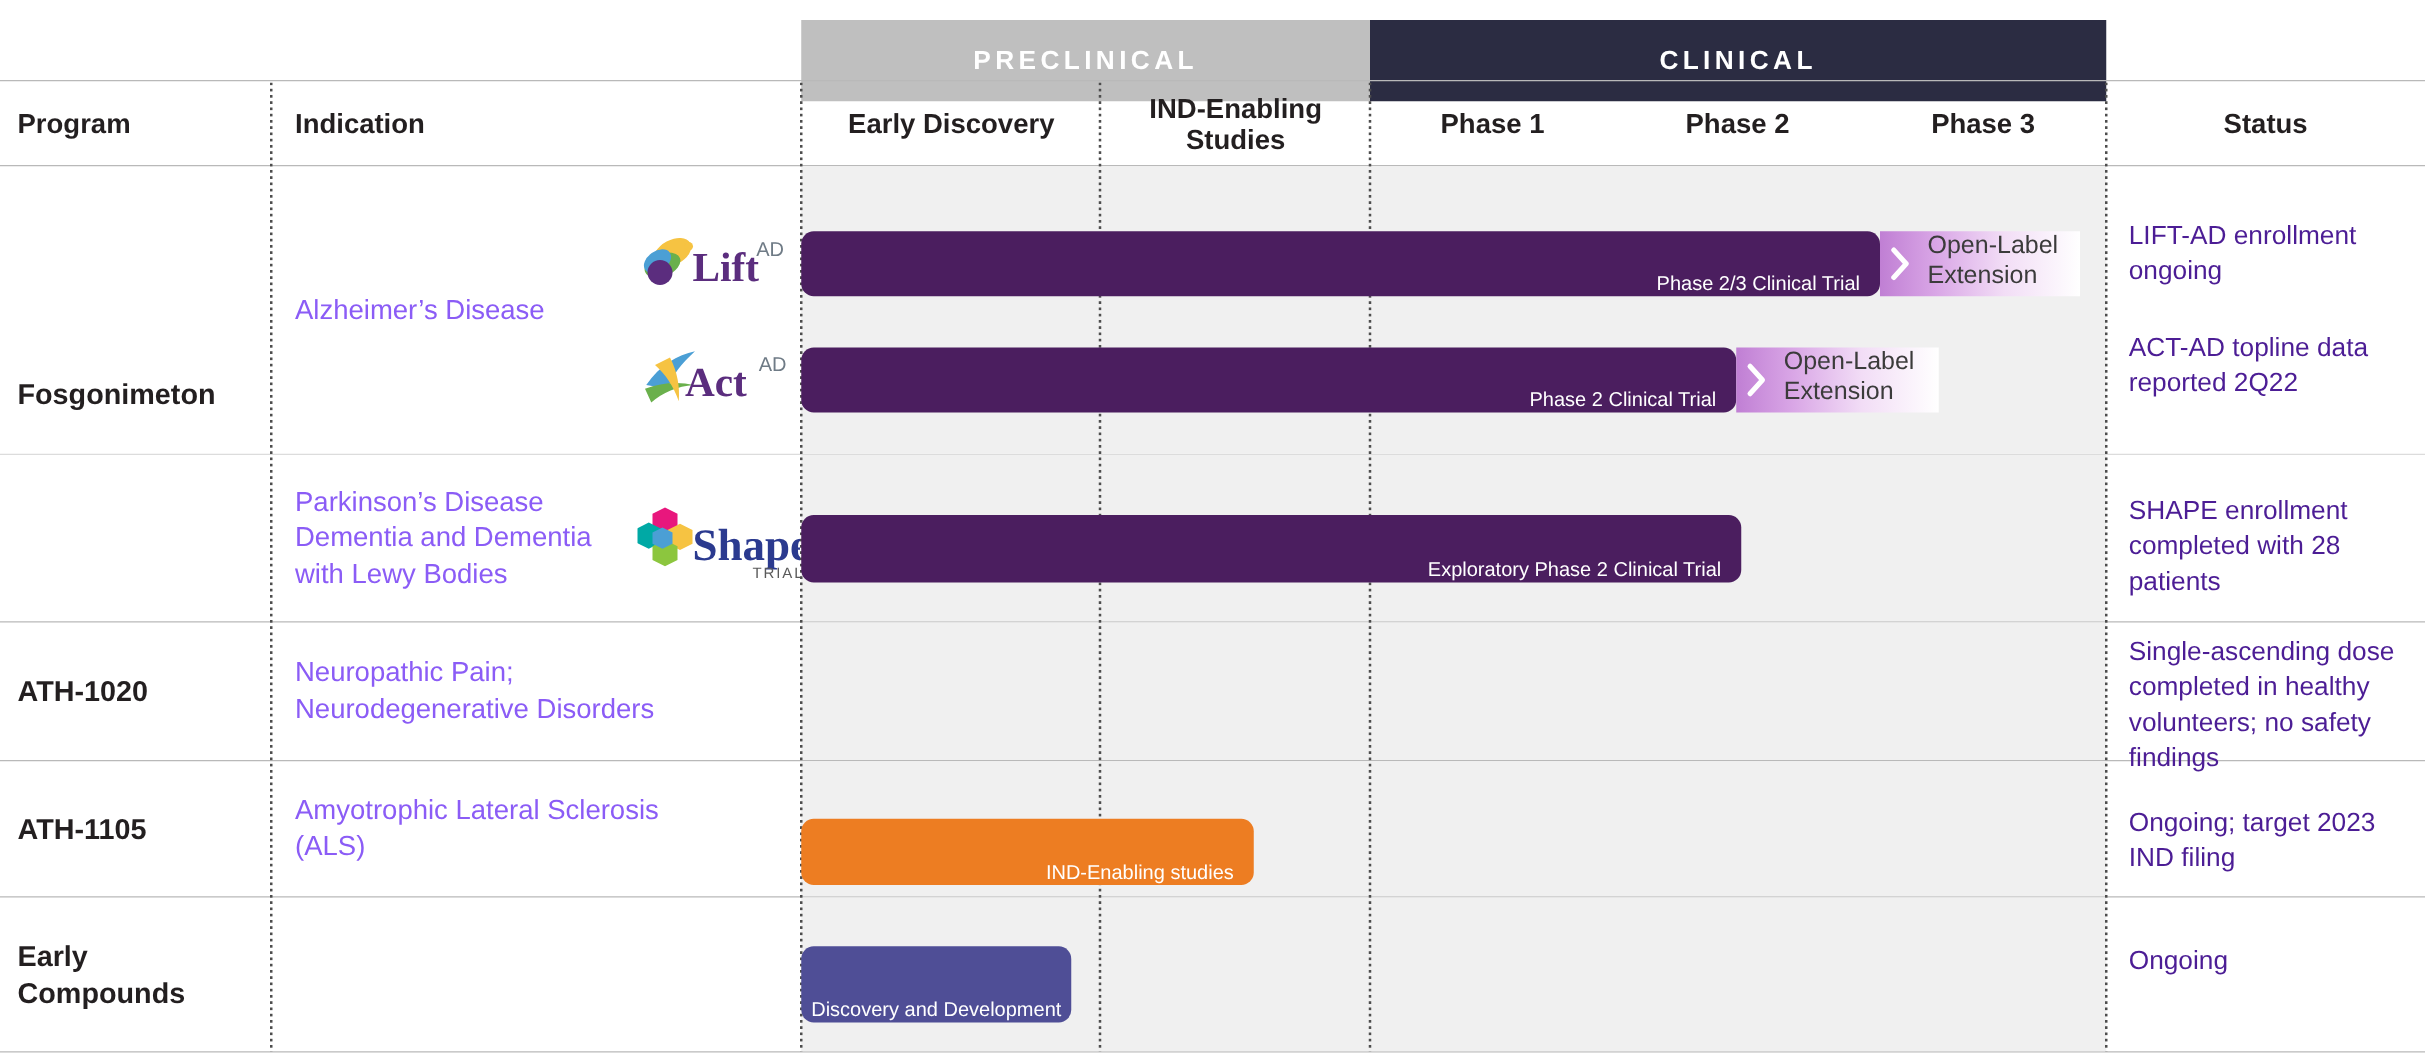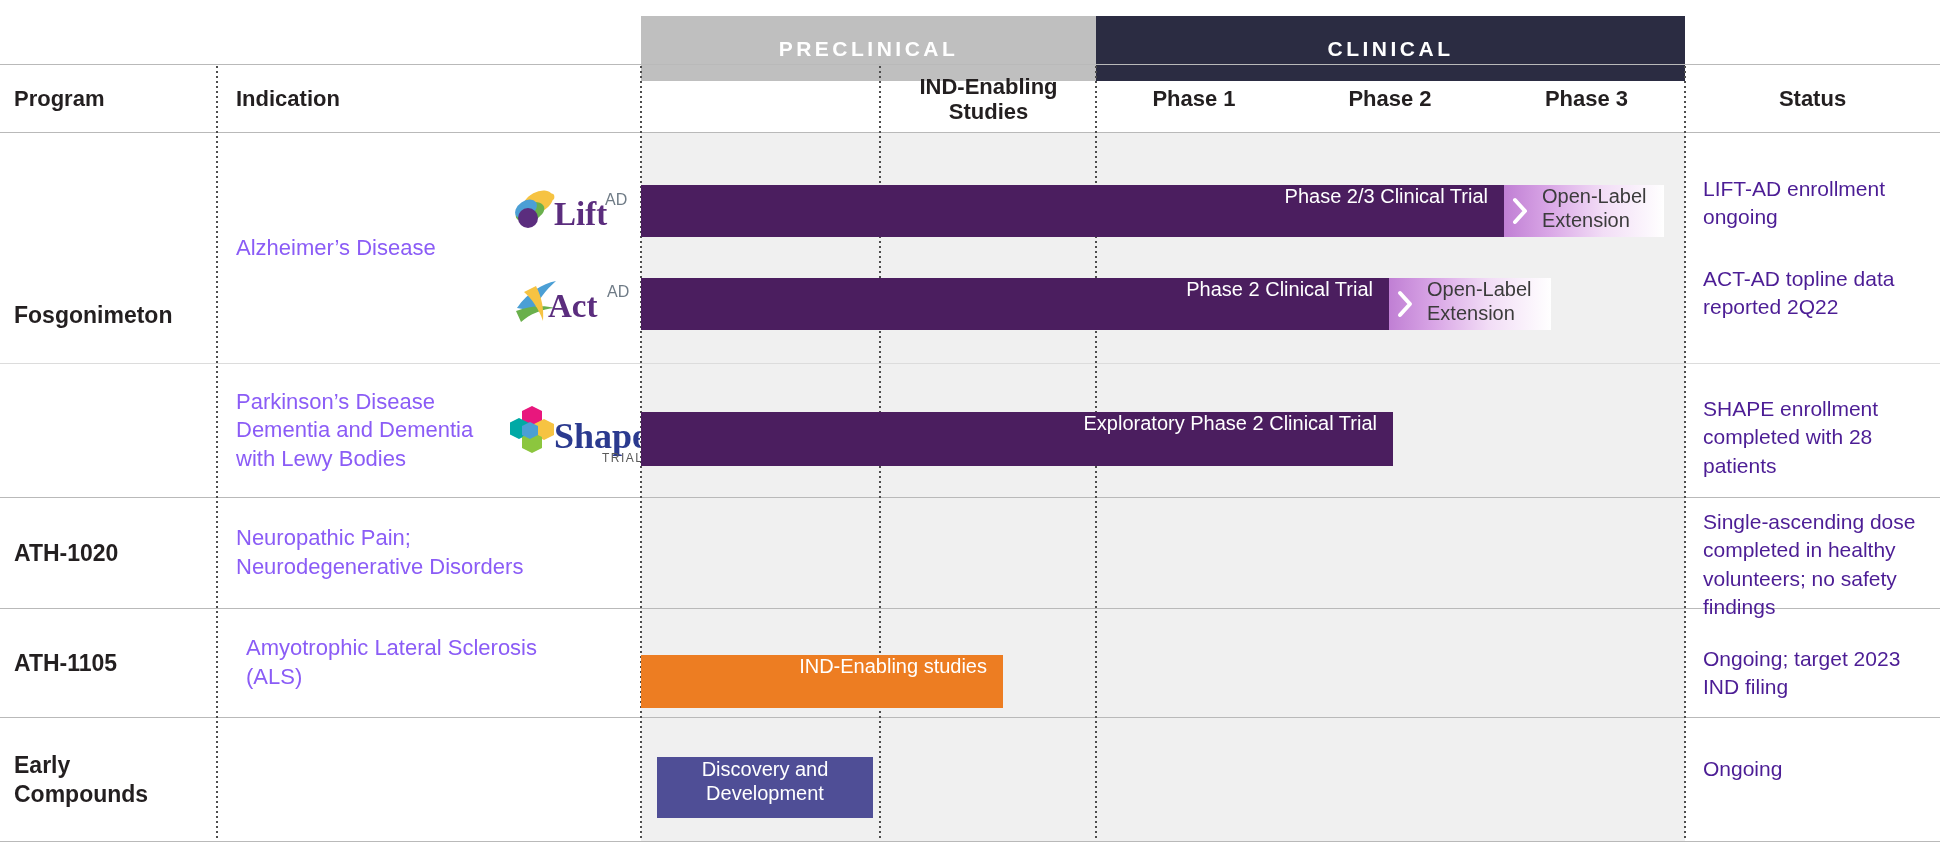--- a/index.html
+++ b/index.html
@@ -30,22 +30,22 @@
   
   .plotbg{position:absolute;left:641px;width:1044px;background:#f0f0f0;}
 
   
   .cell{position:absolute;display:flex;align-items:center;}
   .prog{font-weight:bold;font-size:23px;line-height:1.25;}
   .indic{font-size:22px;line-height:1.3;color:#8b5cf6;}
   .status{font-size:21px;line-height:1.35;color:#4c1d95;}
 
   
-  .bar{position:absolute;display:flex;align-items:flex-start;justify-content:flex-end;
-       color:#ffffff;font-size:20px;box-sizing:border-box;padding-right:16px;white-space:nowrap;}
+  .bar{position:absolute;display:flex;align-items:flex-end;justify-content:flex-end;
+       color:#ffffff;font-size:16px;box-sizing:border-box;padding-right:16px;white-space:nowrap;border-radius:10px;}
   .bar.purple{background:#4b1e5f;}
   .bar.slate{background:#98a0b8;}
   .bar.orange{background:#ed7d22;}
   .bar.indigo{background:#4f4e96;justify-content:center;text-align:center;padding-right:0;
               line-height:1.2;white-space:normal;}
 
   
   .ole{position:absolute;display:flex;
        background:linear-gradient(to right,#c07fd4 0%,#d9a6e6 28%,#f2ddf6 62%,#ffffff 100%);}
   .ole .chev{width:34px;flex:0 0 34px;display:flex;align-items:center;justify-content:center;}
@@ -75,20 +75,23 @@
   <div class="hrule" style="top:608px;"></div>
   <div class="hrule" style="top:717px;"></div>
   <div class="hrule" style="top:841px;"></div>
 
   <div class="colhead left" style="left:14px;width:200px;">
     <span>Program</span>
   </div>
   <div class="colhead left" style="left:236px;width:260px;">
     <span>Indication</span>
   </div>
+  <div class="colhead" style="left:641px;width:240px;">
+    <span>Early Discovery</span>
+  </div>
   <div class="colhead" style="left:881px;width:215px;">
     <span>IND-Enabling Studies</span>
   </div>
   <div class="colhead" style="left:1096px;width:196px;">
     <span>Phase 1</span>
   </div>
   <div class="colhead" style="left:1292px;width:196px;">
     <span>Phase 2</span>
   </div>
   <div class="colhead" style="left:1488px;width:197px;">
@@ -125,21 +128,21 @@
 
   <div class="cell indic" style="left:236px;top:133px;width:280px;height:230px;">
     <span>Alzheimer’s Disease</span>
   </div>
   <div class="cell indic" style="left:236px;top:364px;width:270px;height:133px;">
     <span>Parkinson’s Disease Dementia and Dementia with Lewy Bodies</span>
   </div>
   <div class="cell indic" style="left:236px;top:498px;width:300px;height:110px;">
     <span>Neuropathic Pain; Neurodegenerative Disorders</span>
   </div>
-  <div class="cell indic" style="left:236px;top:609px;width:300px;height:108px;margin-left:10px;">
+  <div class="cell indic" style="left:236px;top:609px;width:300px;height:108px;">
     <span>Amyotrophic Lateral Sclerosis (ALS)</span>
   </div>
 
   <div class="logo" style="left:512px;top:185px;">
     <svg width="126" height="52" viewBox="0 0 126 52">
       <ellipse cx="26" cy="17" rx="16" ry="10" fill="#f6c342" transform="rotate(-28 26 17)"></ellipse>
       <ellipse cx="18" cy="27" rx="15" ry="9" fill="#6ab04c" transform="rotate(-22 18 27)"></ellipse>
       <ellipse cx="14" cy="24" rx="12" ry="8" fill="#4b9fd5" transform="rotate(-35 14 24)"></ellipse>
       <circle cx="16" cy="33" r="10" fill="#5b2d7e"></circle>
       <circle cx="39" cy="12" r="3.4" fill="#f6c342"></circle>
@@ -196,21 +199,21 @@
 
   <div class="bar purple" style="left:641px;top:412px;width:752px;height:54px;">
     <span>Exploratory Phase 2 Clinical Trial</span>
   </div>
 
 
   <div class="bar orange" style="left:641px;top:655px;width:362px;height:53px;">
     <span>IND-Enabling studies</span>
   </div>
 
-  <div class="bar indigo" style="left:641px;top:757px;width:216px;height:61px;margin-left:16px;">
+  <div class="bar indigo" style="left:641px;top:757px;width:216px;height:61px;">
     <span>Discovery and Development</span>
   </div>
 
   <div class="cell status" style="left:1703px;top:175px;width:225px;height:60px;align-items:flex-start;">
     <span>LIFT-AD enrollment ongoing</span>
   </div>
   <div class="cell status" style="left:1703px;top:265px;width:228px;height:62px;align-items:flex-start;">
     <span>ACT-AD topline data reported 2Q22</span>
   </div>
   <div class="cell status" style="left:1703px;top:395px;width:225px;height:95px;align-items:flex-start;">

